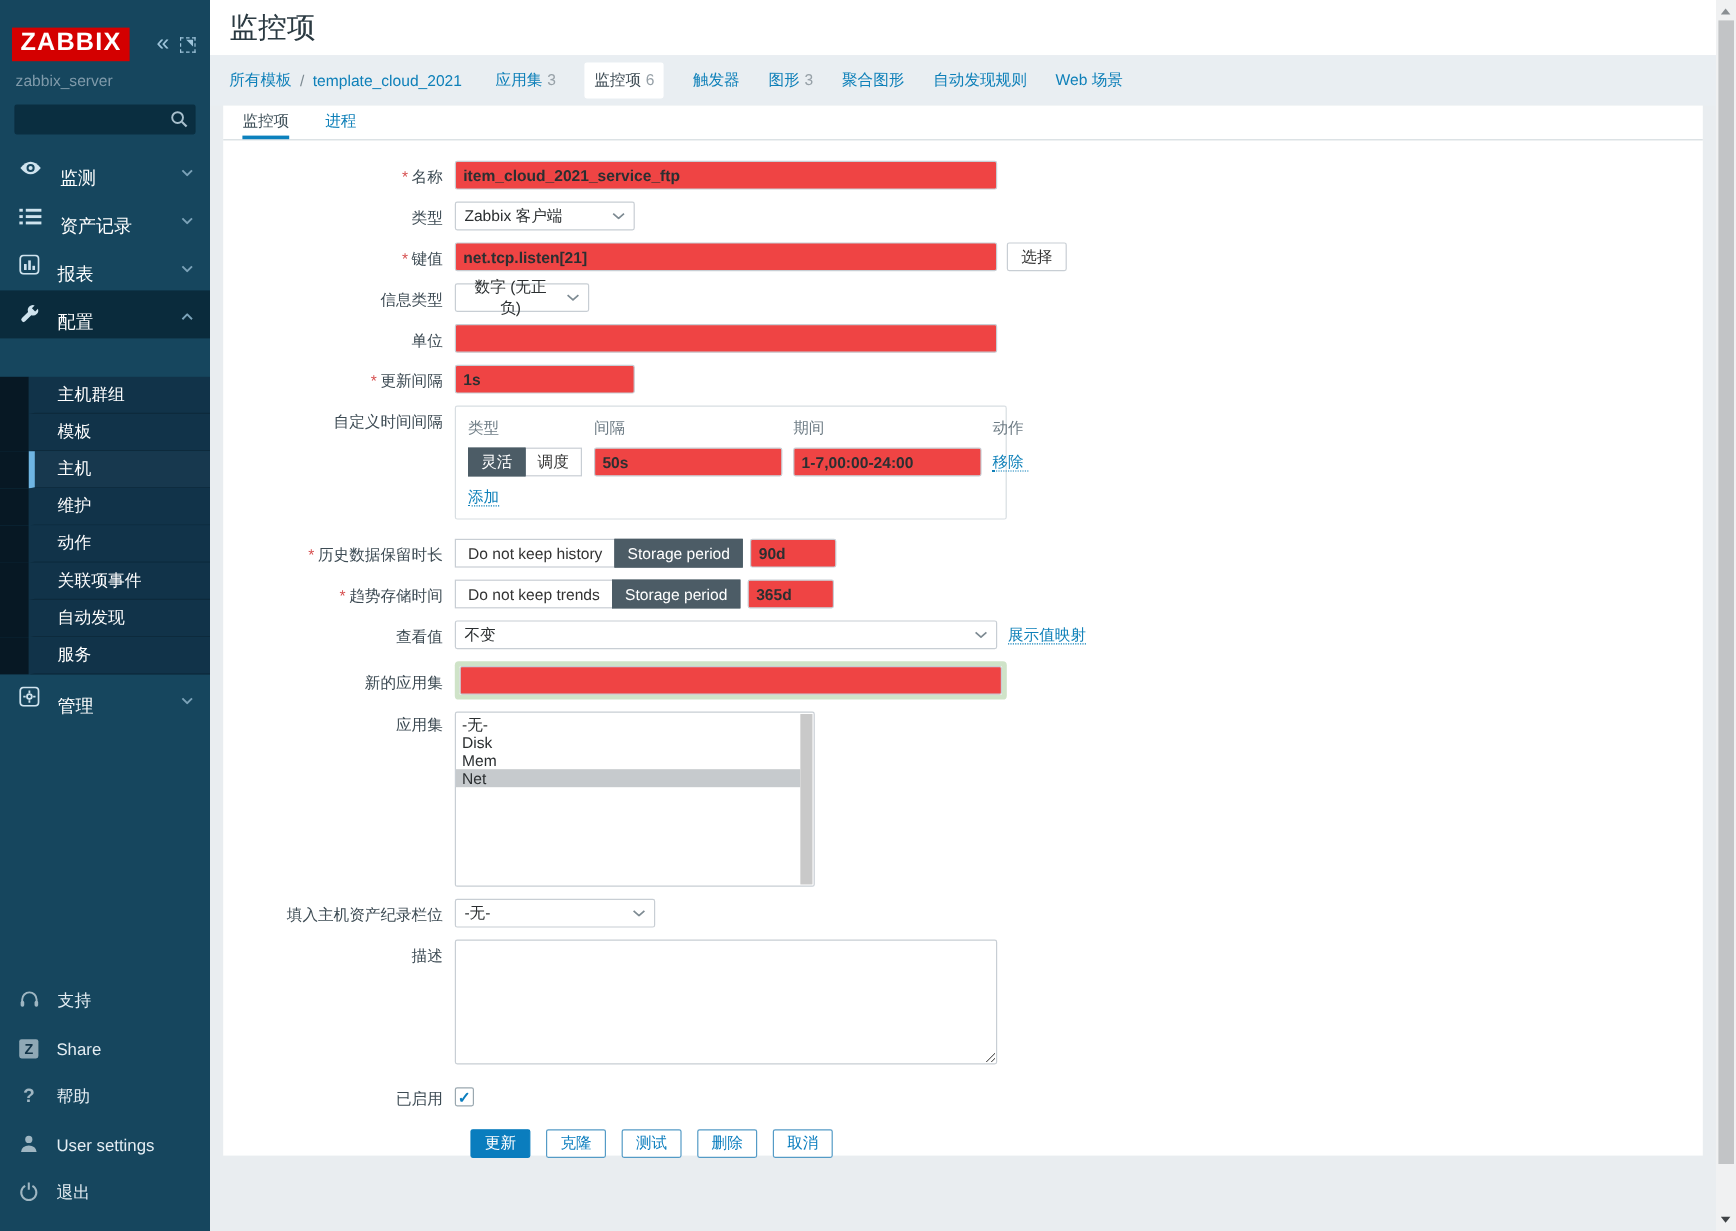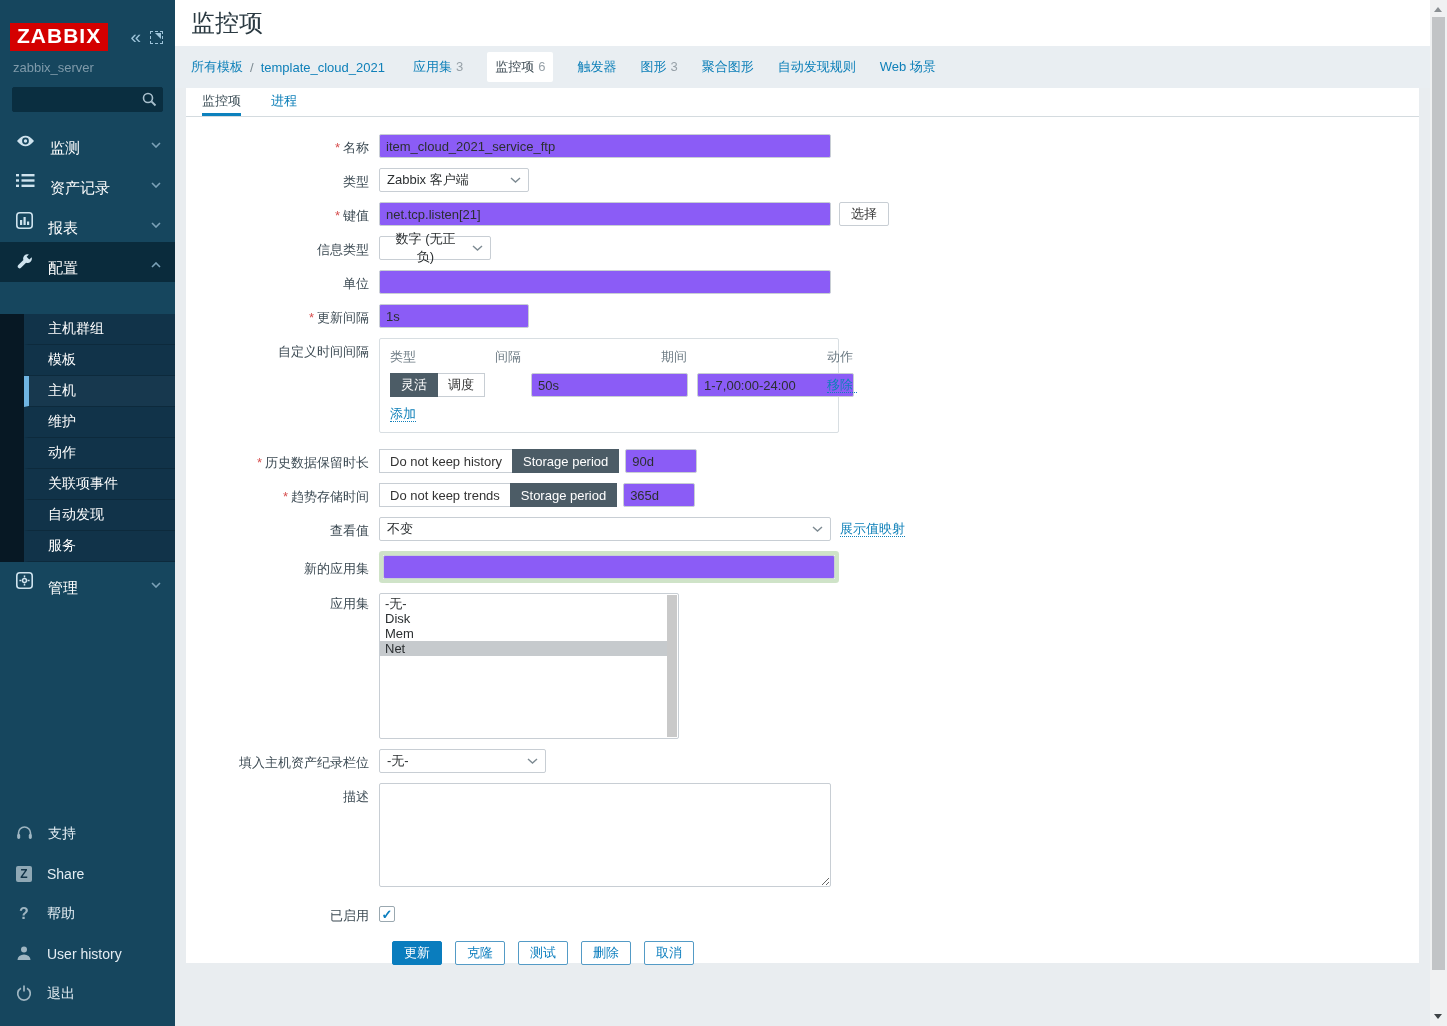--- a/index.html
+++ b/index.html
@@ -50,23 +50,23 @@
   .tab { display:flex; align-items:center; font-size:13px; cursor:pointer; border-bottom:3px solid transparent; padding-bottom:0; }
   .tab.active { color:#3f5059; border-bottom-color:#0c81bd; }
   .tab.link { color:#0f80b9; }
 
   .form { padding-top:17px; }
   .frow { display:flex; align-items:flex-start; margin-bottom:10px; }
   .lbl { width:193px; flex:none; text-align:right; padding-right:10px; padding-top:5px; color:#3d4b54; }
   .req { color:#d64f4f; margin-right:3px; }
   .ctl { display:flex; align-items:center; }
 
-  input.tx { height:24px; border:1px solid #c8ced4; border-radius:2px; padding:0 6px; font-size:13px; color:#2b2f31; font-family:"Liberation Sans",sans-serif; outline:none; background:#8b5cf6; }
+  input.tx { height:24px; border:1px solid #c8ced4; border-radius:2px; padding:0 6px; font-size:13px; color:#2b2f31; font-family:"Liberation Sans",sans-serif; outline:none; background:#ef4444;font-weight:bold; }
   .w452 { width:452px; } .w150 { width:150px; } .w112 { width:112px;text-align:center; } .w72 { width:72px; } .w167 { width:167px; }
-  .grayval { color:#9aa4ac;margin-left:36px; }
+  .grayval { color:#9aa4ac; }
 
   .sel { height:24px; border:1px solid #c8ced4; border-radius:2px; background:#fff; display:inline-flex; align-items:center; justify-content:space-between; padding:0 7px; cursor:pointer; color:#2b2f31; }
   .sel svg { flex:none; margin-left:8px; }
 
   .btn { height:24px; display:inline-flex; align-items:center; padding:0 11px; border-radius:2px; font-size:13px; cursor:pointer; font-family:"Liberation Sans",sans-serif; }
   .btn.gray { background:#fff; border:1px solid #c8ced4; color:#333; margin-left:8px; }
   .btn.primary { background:#0a7dbe; border:1px solid #0a7dbe; color:#fff; }
   .btn.outline { background:#fff; border:1px solid #549bc6; color:#0a7dbe; }
 
   .ci-box { width:460px; border:1px solid #d8dee2; border-radius:2px; padding:9px 10px 10px 10px; }
@@ -244,21 +244,21 @@
     </div>
     <div class="foot-item">
       <span class="help-glyph">?</span>
       <span>帮助</span>
     </div>
     <div class="foot-item">
       <span><svg width="16" height="16" viewBox="0 0 16 16">
             <circle cx="8" cy="4.5" r="3" fill="#9fb6c2"></circle>
             <path d="M1.5 15 a6.5 5.5 0 0 1 13 0 z" fill="#9fb6c2"></path>
           </svg></span>
-      <span>User history</span>
+      <span>User settings</span>
     </div>
     <div class="foot-item">
       <span><svg width="16" height="16" viewBox="0 0 16 16">
             <path d="M5 3.2 a6.3 6.3 0 1 0 6 0" fill="none" stroke="#9fb6c2" stroke-width="1.7"></path>
             <line x1="8" y1="0.5" x2="8" y2="6.5" stroke="#9fb6c2" stroke-width="1.7"></line>
           </svg></span>
       <span>退出</span>
     </div>
   </div>
 </div>

